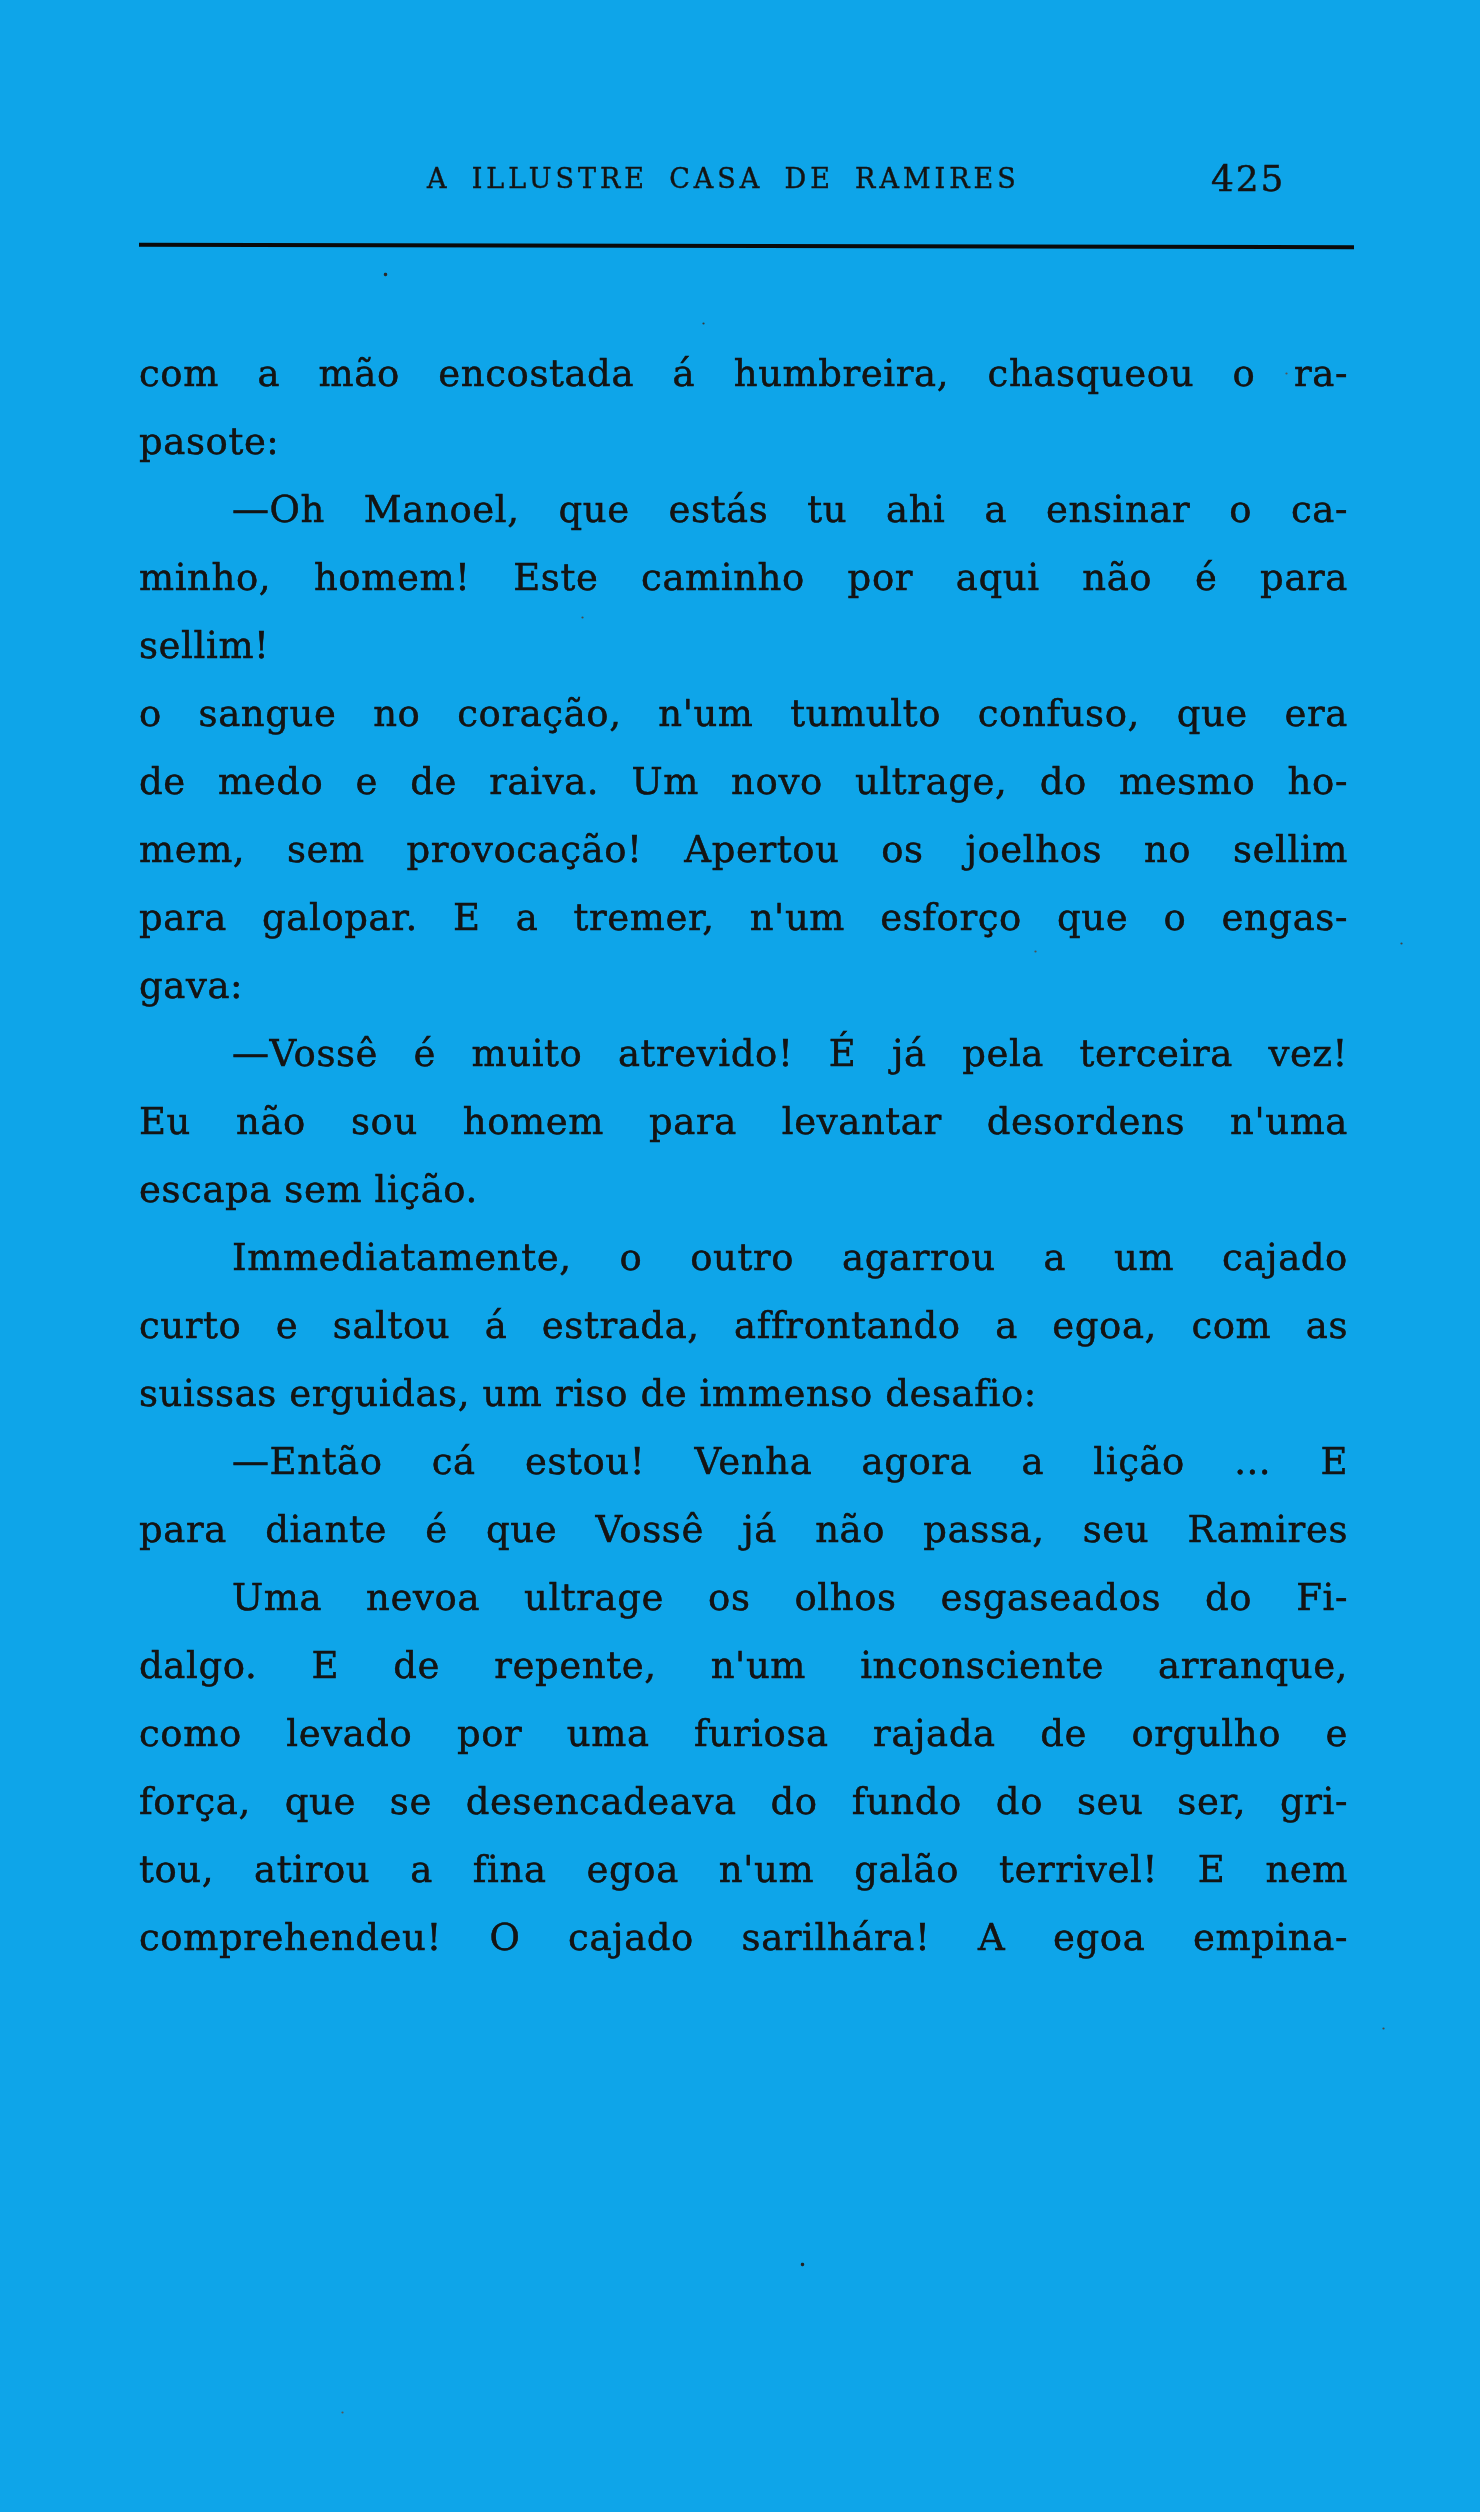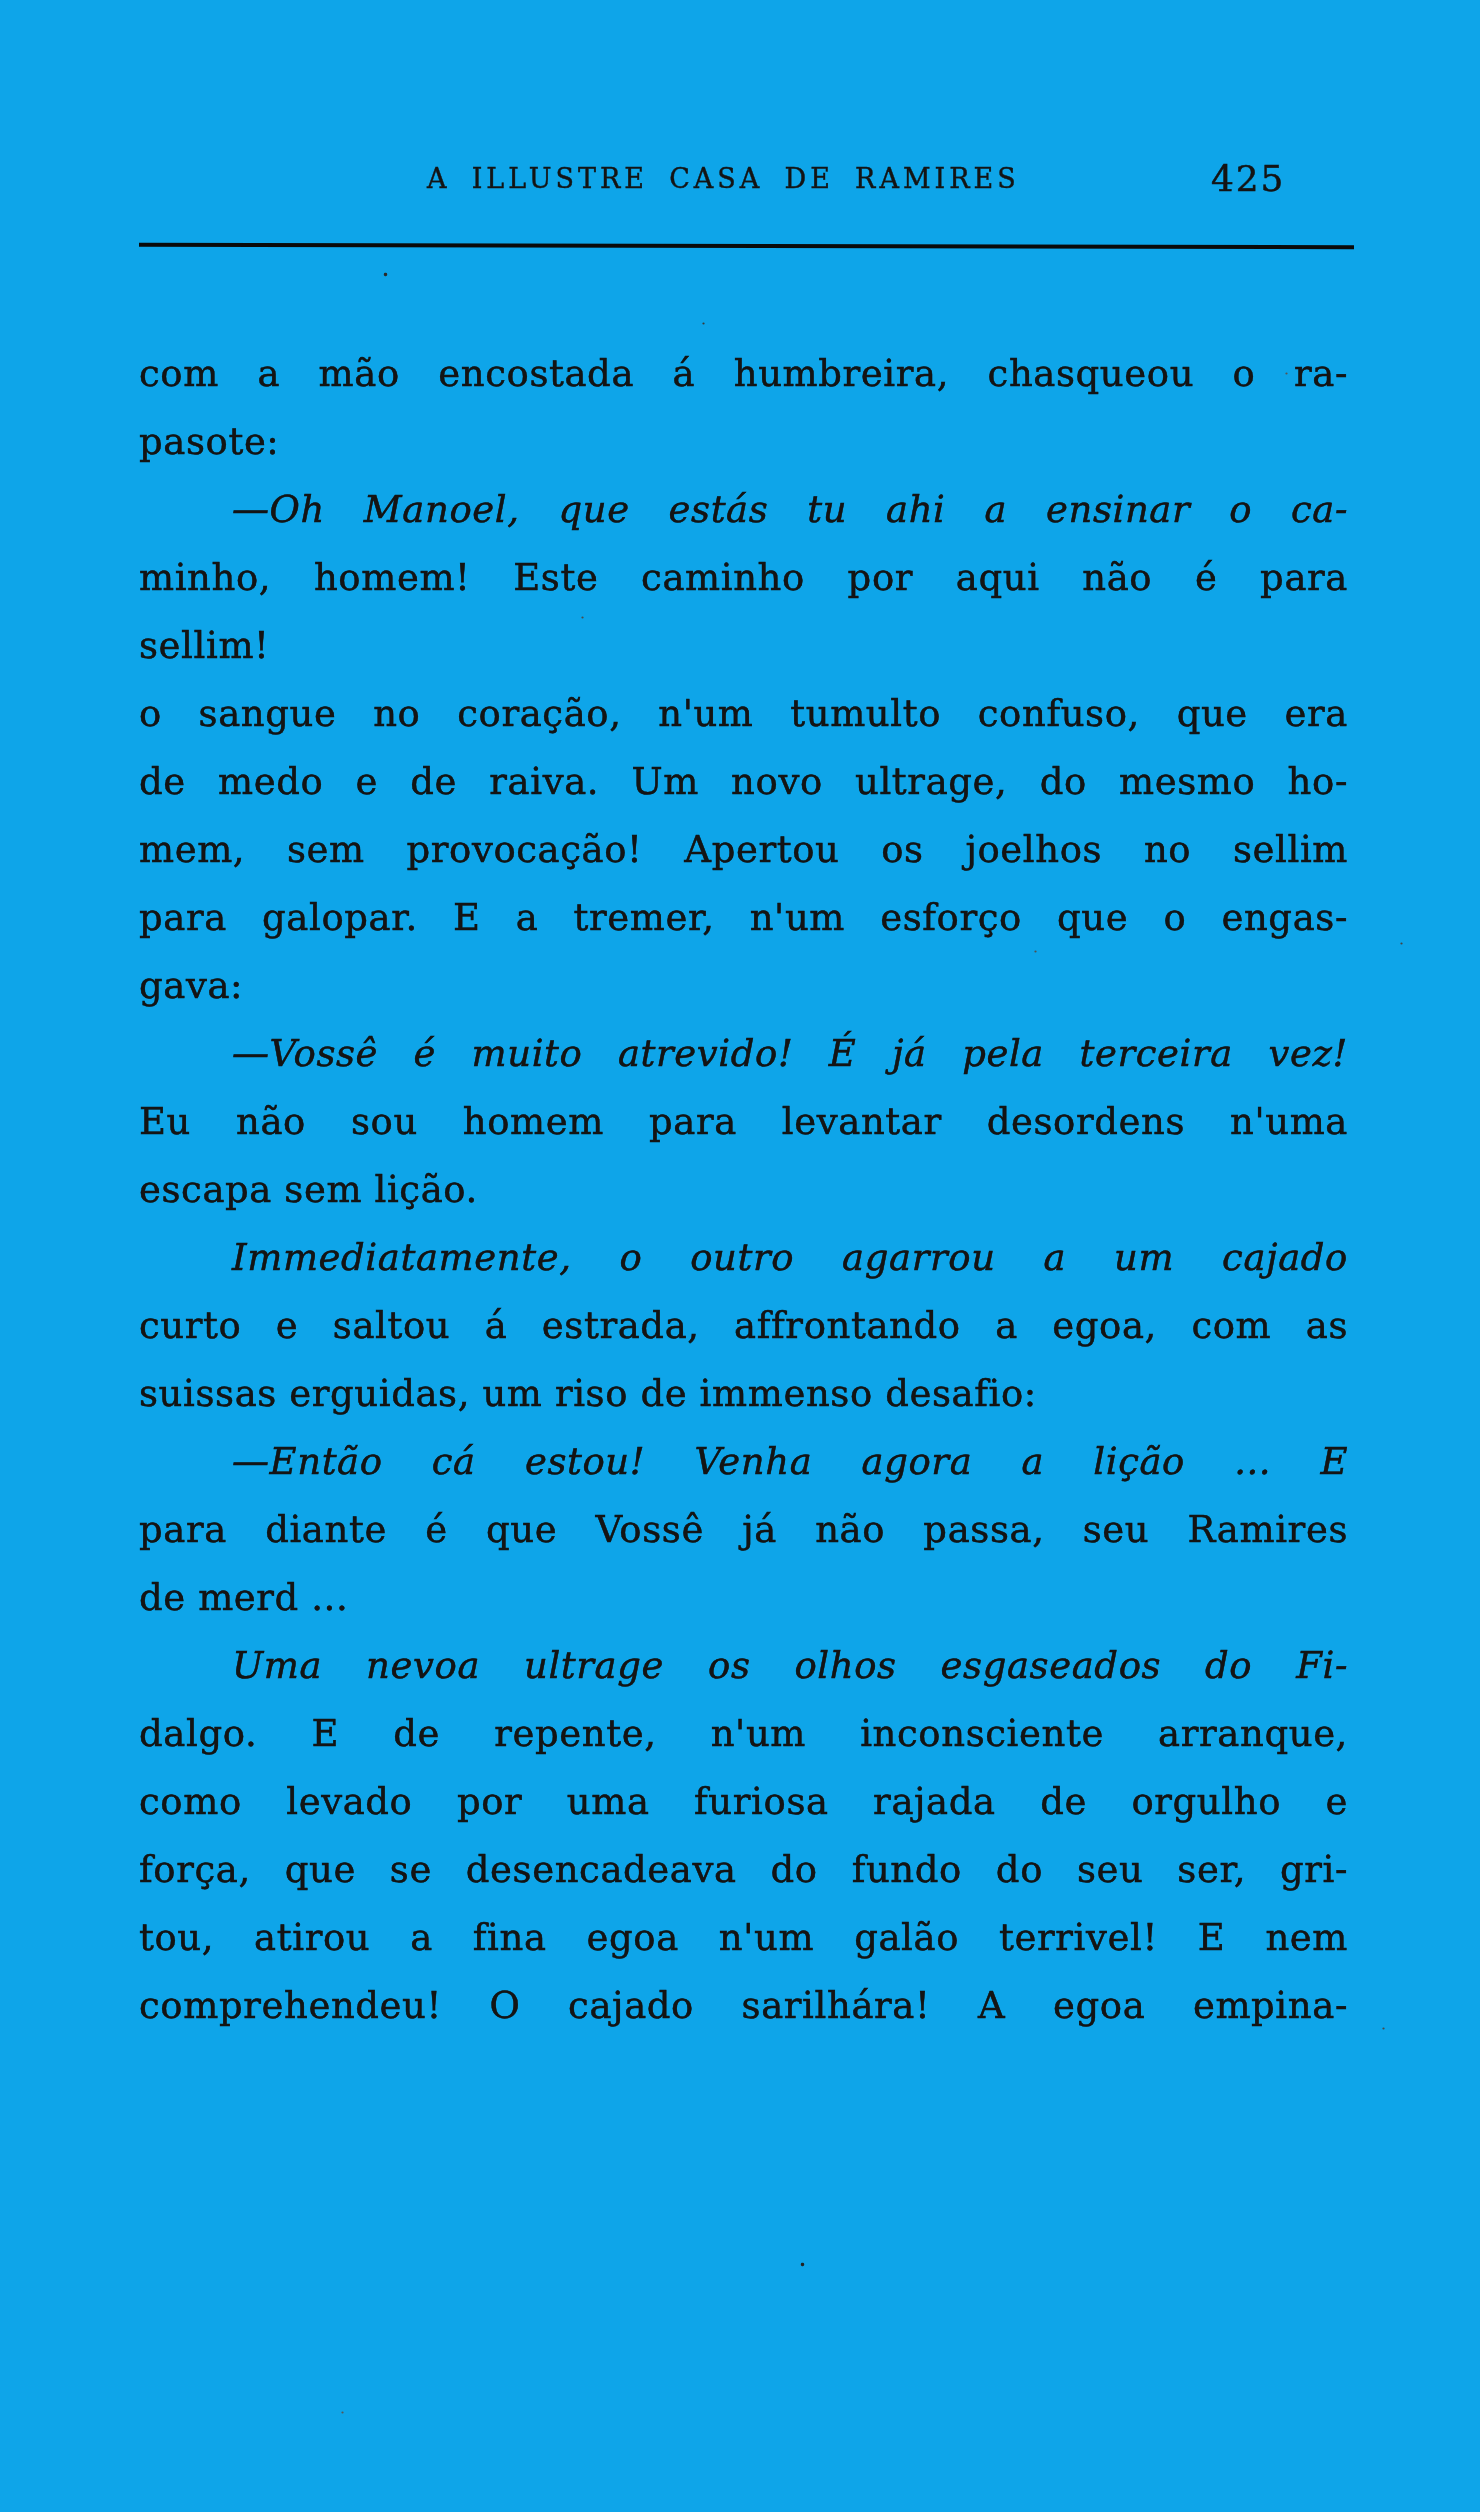--- a/index.html
+++ b/index.html
@@ -59,21 +59,20 @@
     -webkit-text-stroke: 0.4px #141414;
     text-shadow: 0 0 0.6px rgba(10,10,10,0.55);
   }
   .j {
     white-space: normal;
     text-align: justify;
     text-align-last: justify;
   }
   .i {
     text-indent: 93px;
-    font-style: italic;
   }
   
   .paper-specks {
     position: absolute;
     top: 0; left: 0;
     width: 1.2px; height: 1.2px;
     background: transparent;
     box-shadow:
       385px 274px 0 1.2px #2a2a2a,
       703px 323px 0 0.6px #3a3a3a,
@@ -110,21 +109,20 @@
     <div class="line j">para galopar. E a tremer, n'um esforço que o engas-</div>
     <div class="line">gava:</div>
     <div class="line j i">—Vossê é muito atrevido! É já pela terceira vez!</div>
     <div class="line j">Eu não sou homem para levantar desordens n'uma</div>
     <div class="line">escapa sem lição.</div>
     <div class="line j i">Immediatamente, o outro agarrou a um cajado</div>
     <div class="line j">curto e saltou á estrada, affrontando a egoa, com as</div>
     <div class="line">suissas erguidas, um riso de immenso desafio:</div>
     <div class="line j i">—Então cá estou! Venha agora a lição ... E</div>
     <div class="line j">para diante é que Vossê já não passa, seu Ramires</div>
-    <div class="line">de merd ...</div>
     <div class="line j i">Uma nevoa ultrage os olhos esgaseados do Fi-</div>
     <div class="line j">dalgo. E de repente, n'um inconsciente arranque,</div>
     <div class="line j">como levado por uma furiosa rajada de orgulho e</div>
     <div class="line j">força, que se desencadeava do fundo do seu ser, gri-</div>
     <div class="line j">tou, atirou a fina egoa n'um galão terrivel! E nem</div>
     <div class="line j">comprehendeu! O cajado sarilhára! A egoa empina-</div>
   </div>
 
   <div class="paper-specks"></div>
 

